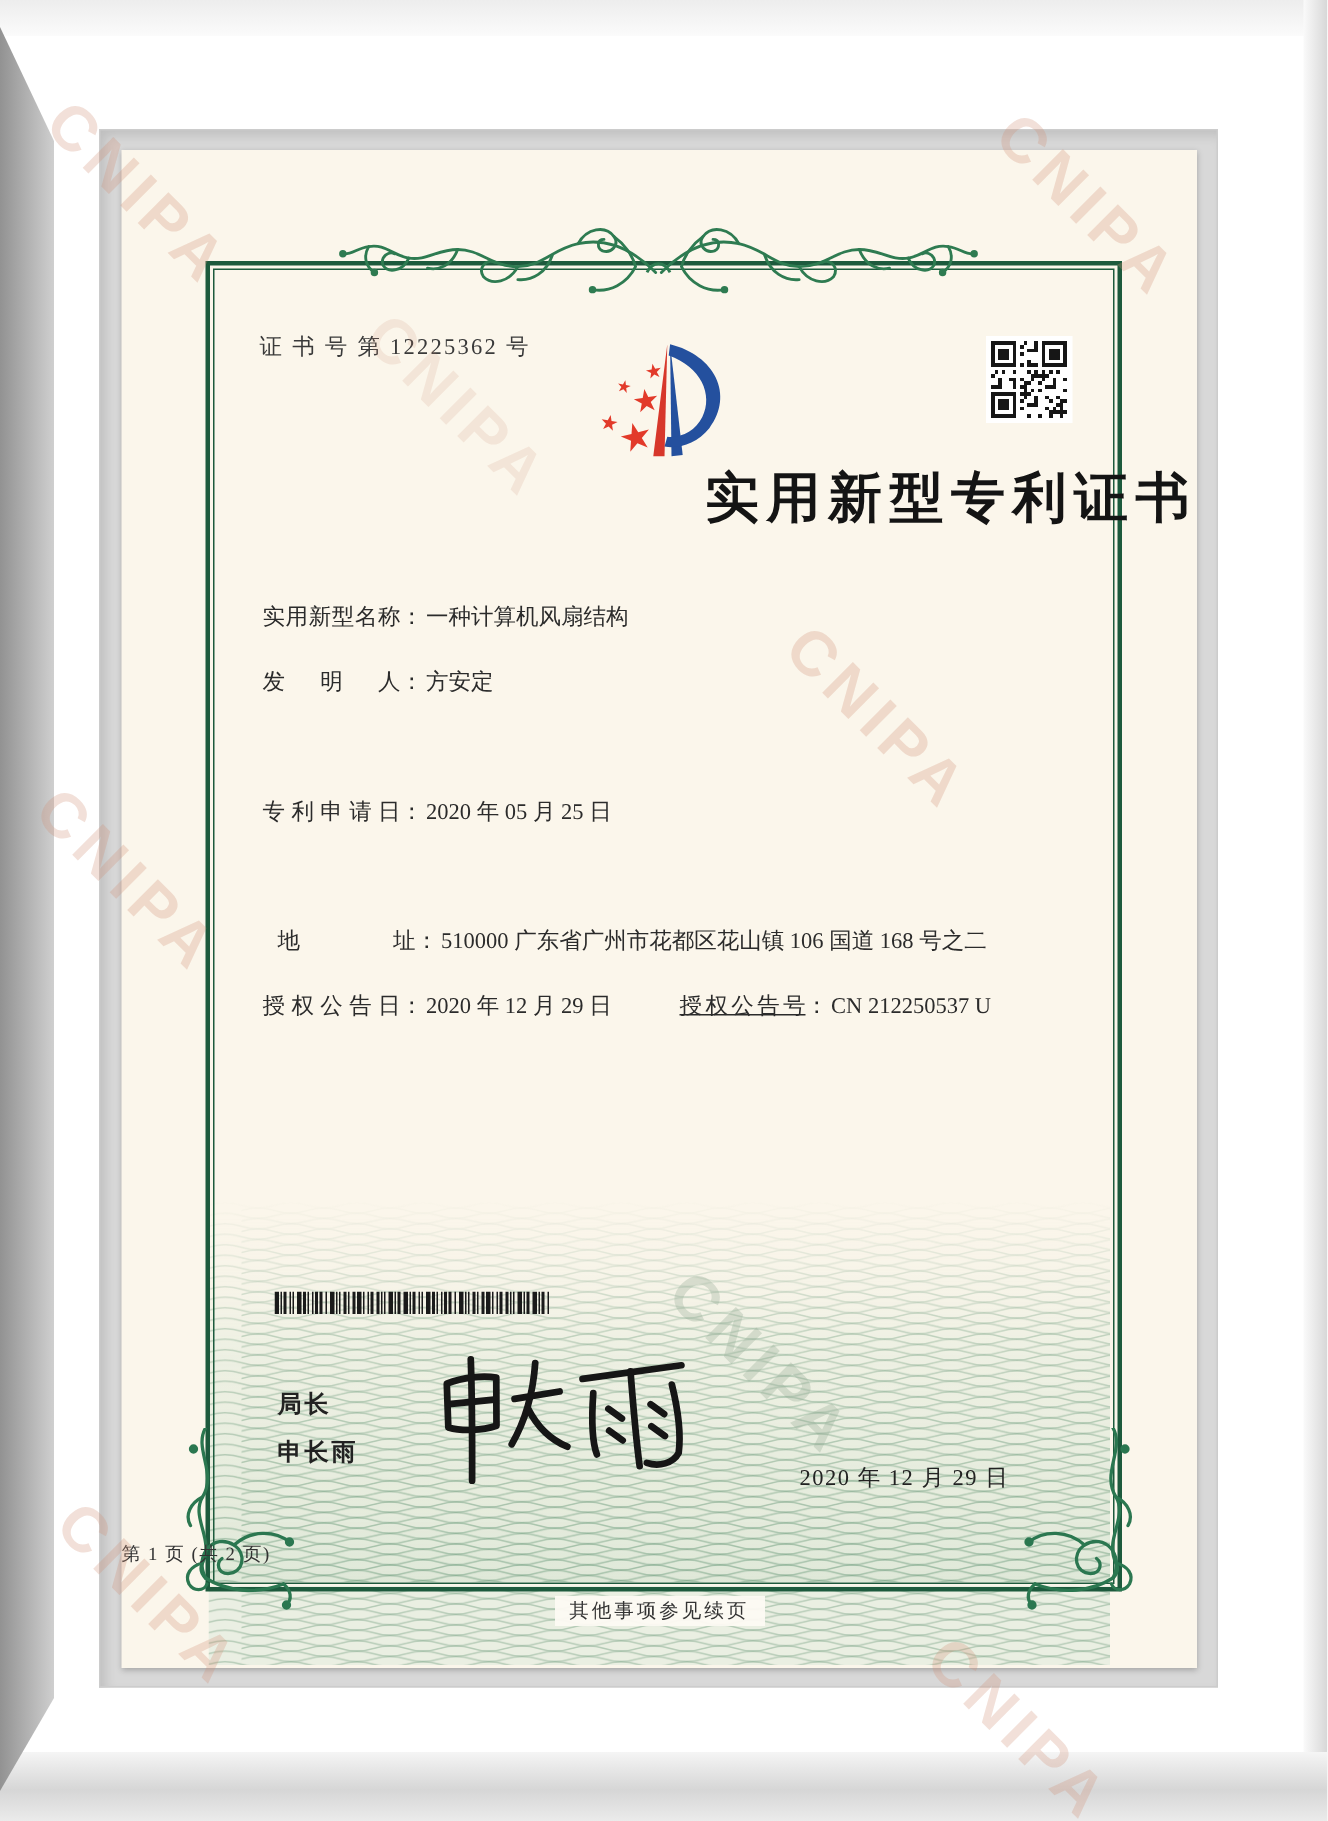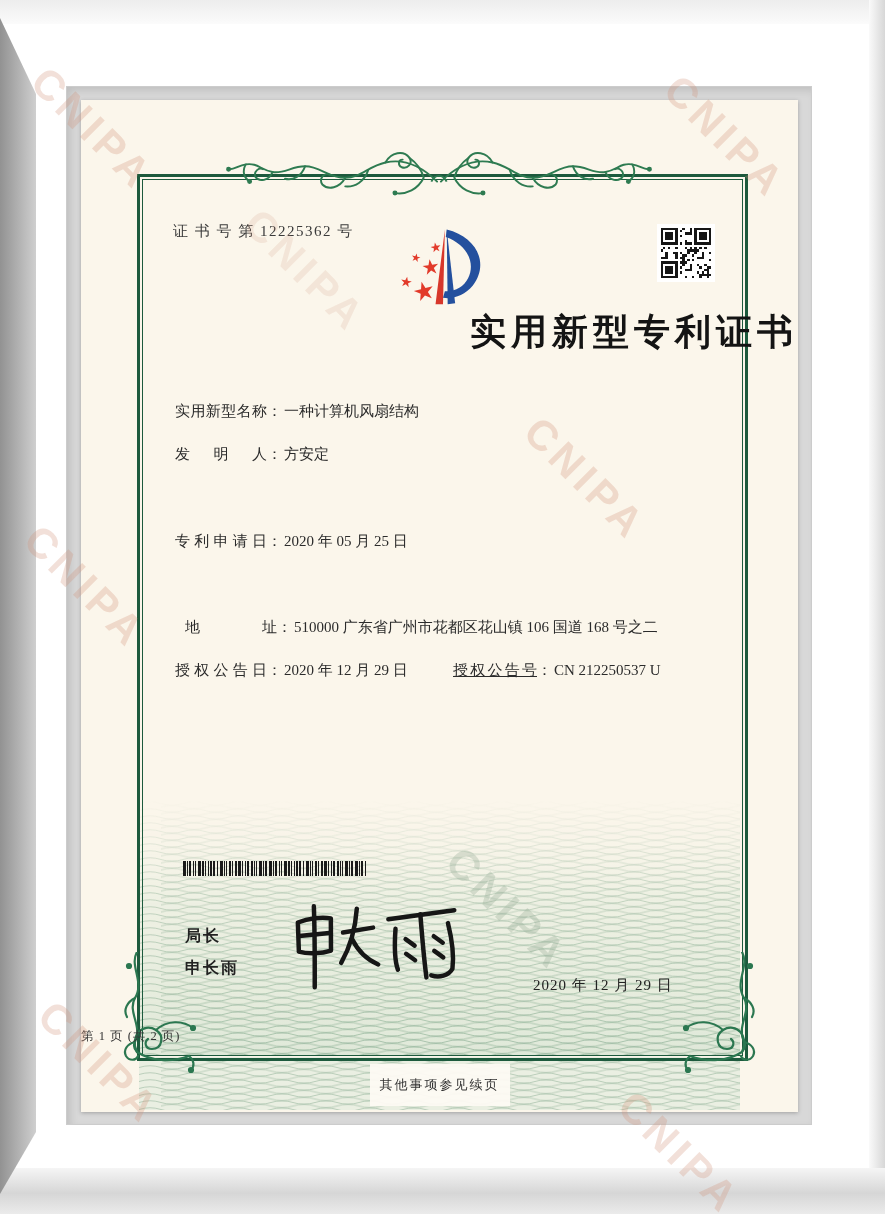--- a/index.html
+++ b/index.html
@@ -43,21 +43,21 @@
   .paras p{margin:0;text-indent:2em;}
   .barcode{left:102px;top:761px;width:186px;height:15px;}
   .sig-title{left:104px;top:826px;font-size:16px;letter-spacing:2px;font-weight:600;
              font-family:"Liberation Sans","DejaVu Sans",sans-serif;color:#222;}
   .sig-name{left:104px;top:858px;font-size:16px;letter-spacing:2px;font-weight:600;
             font-family:"Liberation Sans","DejaVu Sans",sans-serif;color:#222;}
   .signature{left:205px;top:798px;width:185px;height:92px;}
   .date{left:452px;top:876px;font-size:15px;letter-spacing:1px;color:#222;white-space:nowrap;}
   .pagenum{left:0;right:0;top:928px;text-align:left;font-size:12.5px;letter-spacing:1px;color:#333;}
   .contnote{left:50%;top:964px;transform:translateX(-50%);font-size:13px;letter-spacing:2px;color:#333;
-            background:rgba(253,250,243,.95);padding:12px 10px;white-space:nowrap;}
+            background:rgba(253,250,243,.95);padding:1px 10px;white-space:nowrap;}
   
   .wm{position:absolute;z-index:6;font-family:"Liberation Sans","DejaVu Sans",sans-serif;
       font-weight:bold;font-size:42px;letter-spacing:5px;color:rgba(207,144,120,.28);
       transform:rotate(45deg);transform-origin:left top;pointer-events:none;white-space:nowrap;}
   .w1{left:55px;top:58px;} .w2{left:688px;top:66px;} .w3{left:268px;top:200px;color:rgba(207,144,120,.16);}
   .w4{left:548px;top:408px;} .w5{left:48px;top:516px;} .w6{left:470px;top:838px;color:rgba(150,170,150,.32);}
   .w7{left:62px;top:992px;} .w8{left:642px;top:1082px;}
 </style>
 </head>
 <body>

